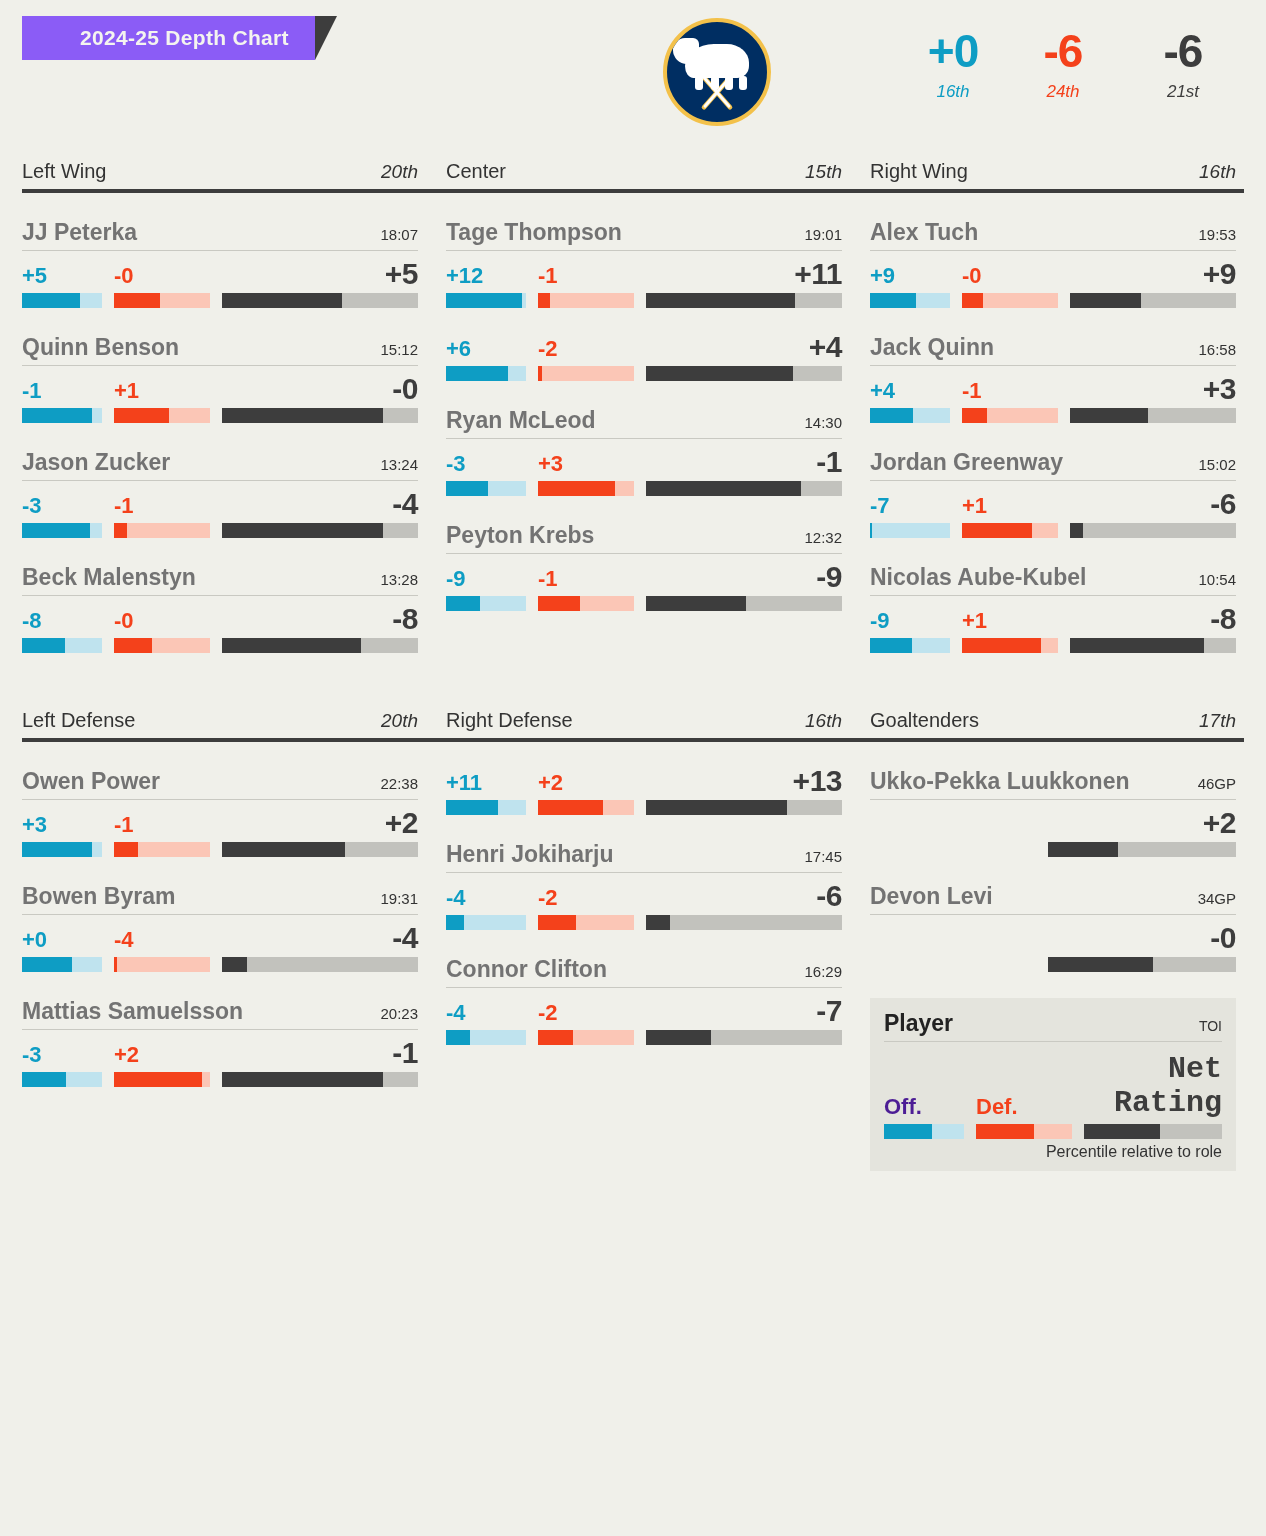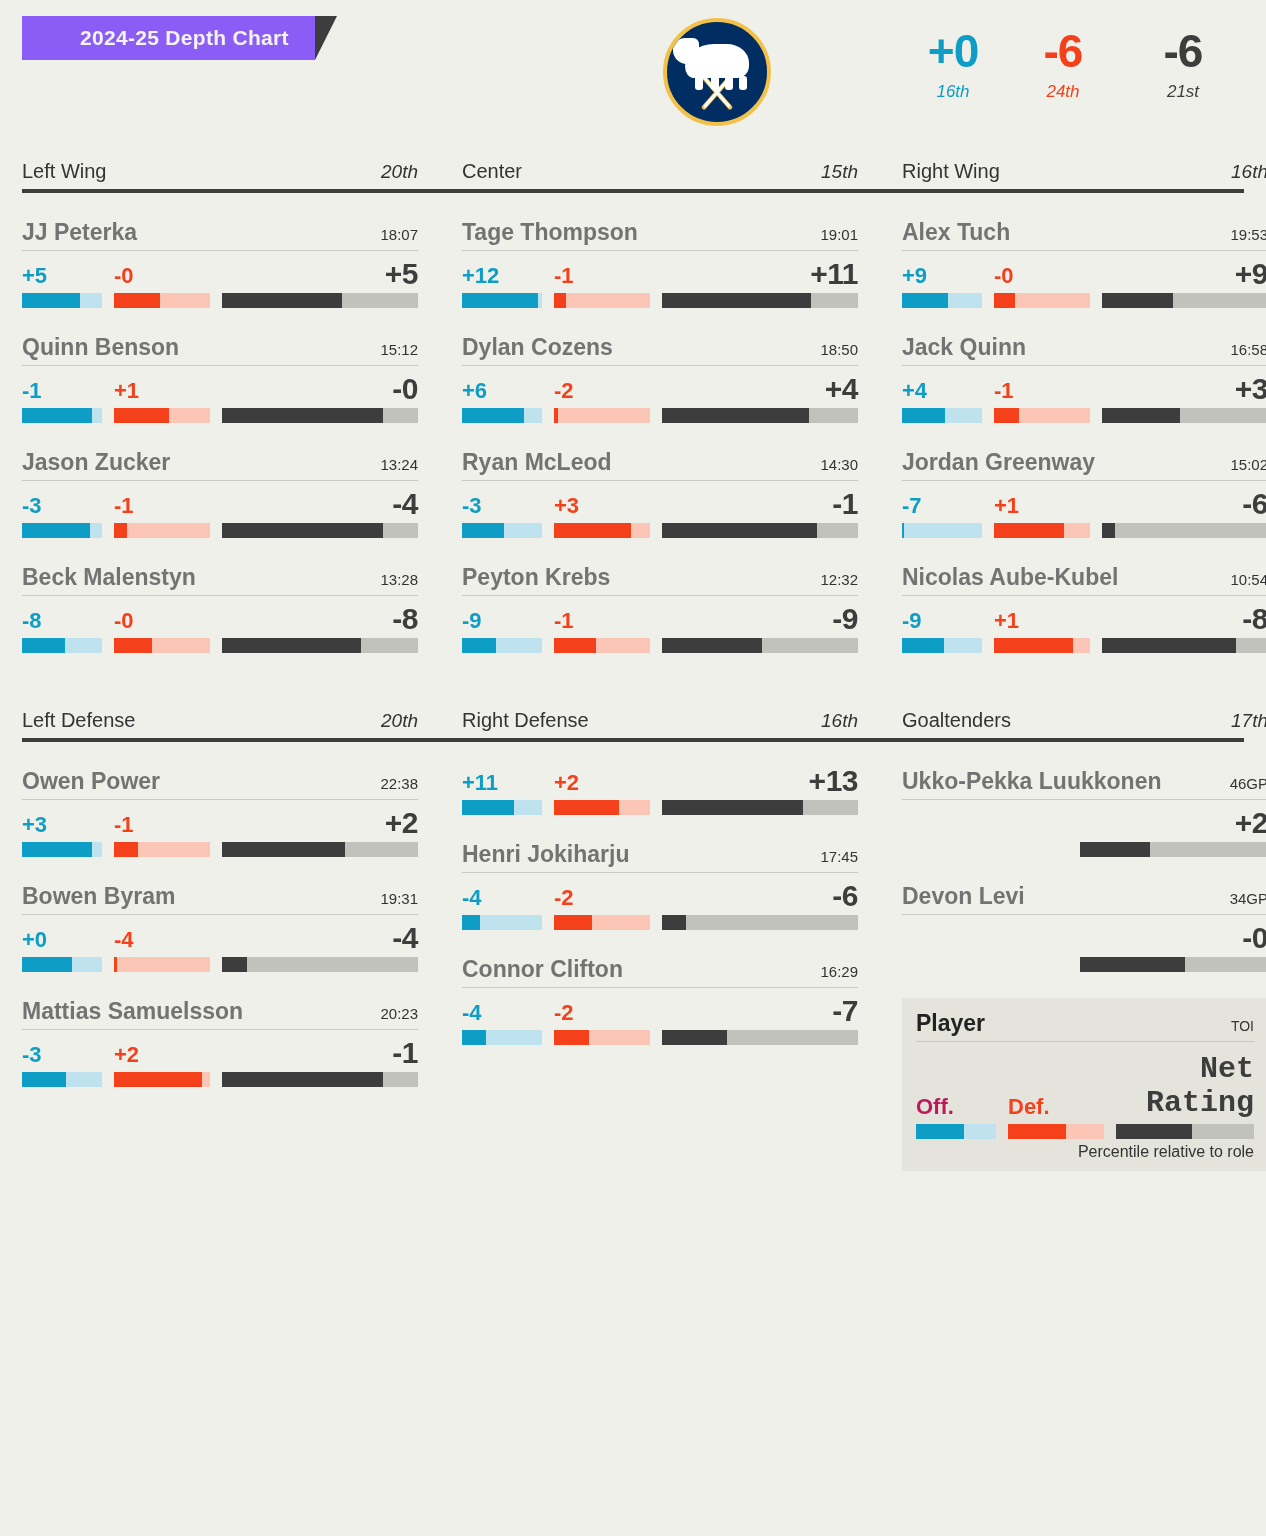--- a/index.html
+++ b/index.html
@@ -56,21 +56,21 @@
   .tot .val { font-size: 46px; font-weight: bold; line-height: 1; letter-spacing: -1px; }
   .tot .rank { font-size: 17px; font-style: italic; margin-top: 8px; }
   .tot-off { width: 110px; }
   .tot-def { width: 110px; }
   .tot-net { width: 130px; }
   .c-off { color: #0e9dc4; }
   .c-def { color: #f4411b; }
   .c-net { color: #3d3d3d; }
 
   
-  .grid { display: grid; grid-template-columns: 424px 424px 394px; column-gap: 16px; padding: 0 22px; }
+  .grid { display: grid; grid-template-columns: 424px 424px 394px; column-gap: 0; padding: 0 22px; }
   .sec-head { display: flex; align-items: baseline; justify-content: space-between;
               padding-right: 28px; padding-bottom: 6px; }
   .sec-head .name { font-size: 20px; color: #333; }
   .sec-head .rank { font-size: 19px; font-style: italic; color: #333; }
   .sec-rule { border-bottom: 4px solid #3d3d3d; margin: 0 22px 0 22px; }
 
   
   .col { padding-right: 28px; }
   .player { margin-top: 26px; }
   .p-top { display: flex; align-items: baseline; justify-content: space-between;
@@ -98,21 +98,21 @@
   .goalie .bar-net { flex: none; width: 188px; margin-left: auto; }
   .goalie-bars { display: flex; justify-content: flex-end; }
 
   
   .legend { margin-top: 26px; background: #e4e4dd; padding: 12px 14px 10px 14px; }
   .legend-top { display: flex; align-items: baseline; justify-content: space-between;
                 border-bottom: 1px solid #c9c9c2; padding-bottom: 4px; }
   .legend-top .lbl { font-size: 23px; font-weight: bold; }
   .legend-top .toi { font-size: 14px; color: #333; }
   .legend-vals { display: flex; align-items: flex-end; margin-top: 10px; }
-  .legend-vals .lv-off { width: 92px; font-size: 22px; font-weight: bold; color: #be185d; }
+  .legend-vals .lv-off { width: 92px; font-size: 22px; font-weight: bold; color: #4c1d95; }
   .legend-vals .lv-def { width: 108px; font-size: 22px; font-weight: bold; color: #f4411b; }
   .legend-vals .lv-net { flex: 1; text-align: right; font-size: 30px; font-weight: bold; color: #3d3d3d; font-family: Liberation Mono, monospace; }
   .legend-note { text-align: right; font-size: 16px; color: #333; margin-top: 4px; }
 
   .spacer-lg { height: 56px; }
 </style>
 </head>
 <body>
 
 <div class="page">
@@ -280,24 +280,20 @@
             </span>
             <span class="bar bar-def">
               <i style="width:13%"></i>
             </span>
             <span class="bar bar-net">
               <i style="width:76%"></i>
             </span>
           </div>
       </div>
       <div class="player">
-        <div class="p-top">
-            <span class="p-name">Dylan Cozens</span>
-            <span class="p-toi">18:50</span>
-          </div>
         <div class="p-vals">
             <span class="v-off">+6</span>
             <span class="v-def">-2</span>
             <span class="v-net">+4</span>
           </div>
         <div class="p-bars">
             <span class="bar bar-off">
               <i style="width:78%"></i>
             </span>
             <span class="bar bar-def">

